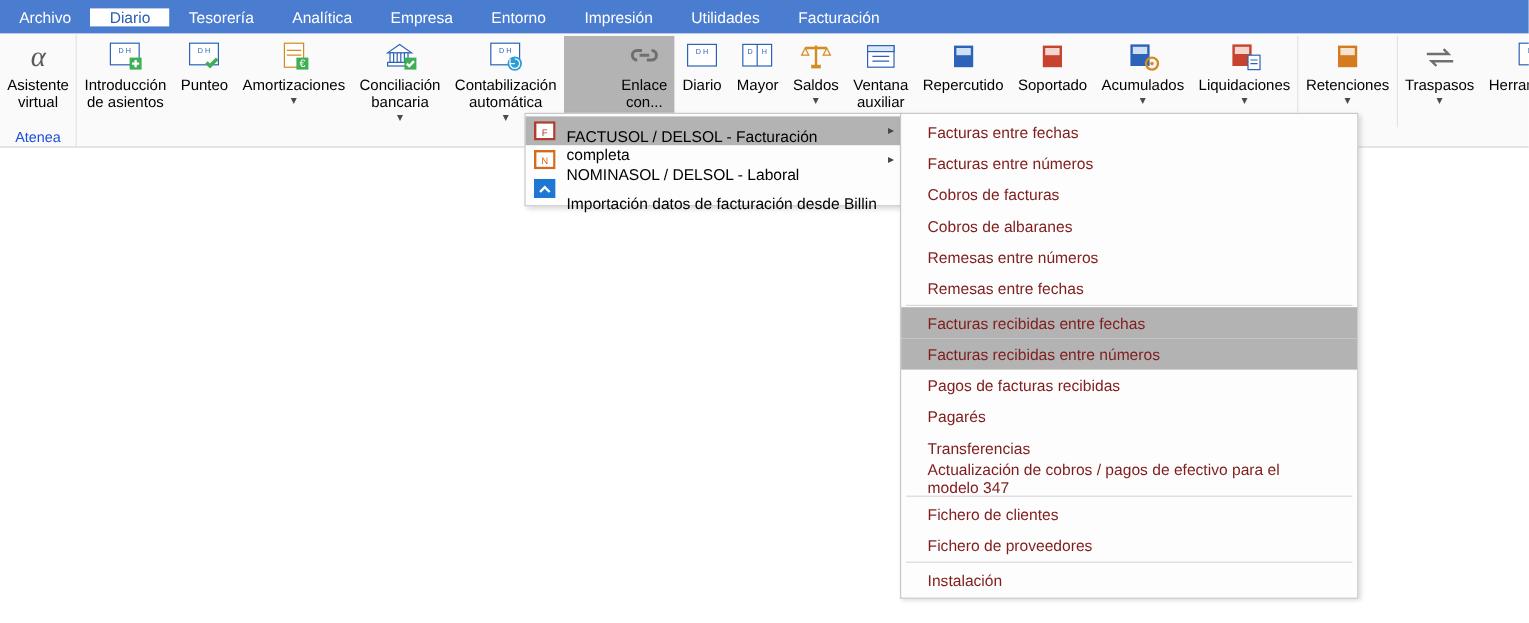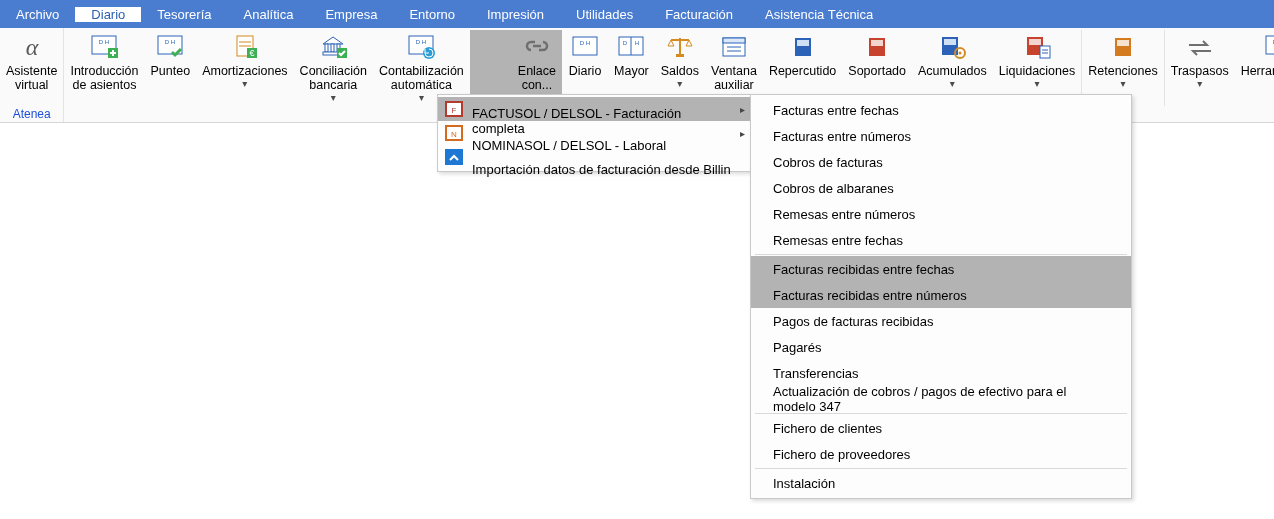--- a/index.html
+++ b/index.html
@@ -140,21 +140,21 @@
     z-index: 11;
     padding: 2px 0;
   }
   .dd2-item {
     display: flex;
     align-items: center;
     height: 26px;
     padding: 0 22px;
     cursor: pointer;
     font-size: 13px;
-    color: #000000;
+    color: #7f1d1d;
   }
   .dd2-item.highlight {
     background: #b3b3b3;
   }
   .dd2-sep {
     height: 1px;
     background: #d9d9d9;
     margin: 1px 4px;
   }
 </style>
@@ -164,21 +164,20 @@
 <div class="tab-strip">
   <div class="tab">Archivo</div>
   <div class="tab active">Diario</div>
   <div class="tab">Tesorería</div>
   <div class="tab">Analítica</div>
   <div class="tab">Empresa</div>
   <div class="tab">Entorno</div>
   <div class="tab">Impresión</div>
   <div class="tab">Utilidades</div>
   <div class="tab">Facturación</div>
-  <div class="tab">Asistencia Técnica</div>
 </div>
 
 <div class="ribbon">
 
   <div class="group" style="width:64px;">
     <div class="group-items">
       <div class="big-btn">
         <div class="icon">
           <svg width="30" height="28" viewBox="0 0 30 28">
               <text x="15" y="22" font-size="24" font-style="italic" text-anchor="middle" fill="#5a5a5a" font-family="Georgia">α</text>

